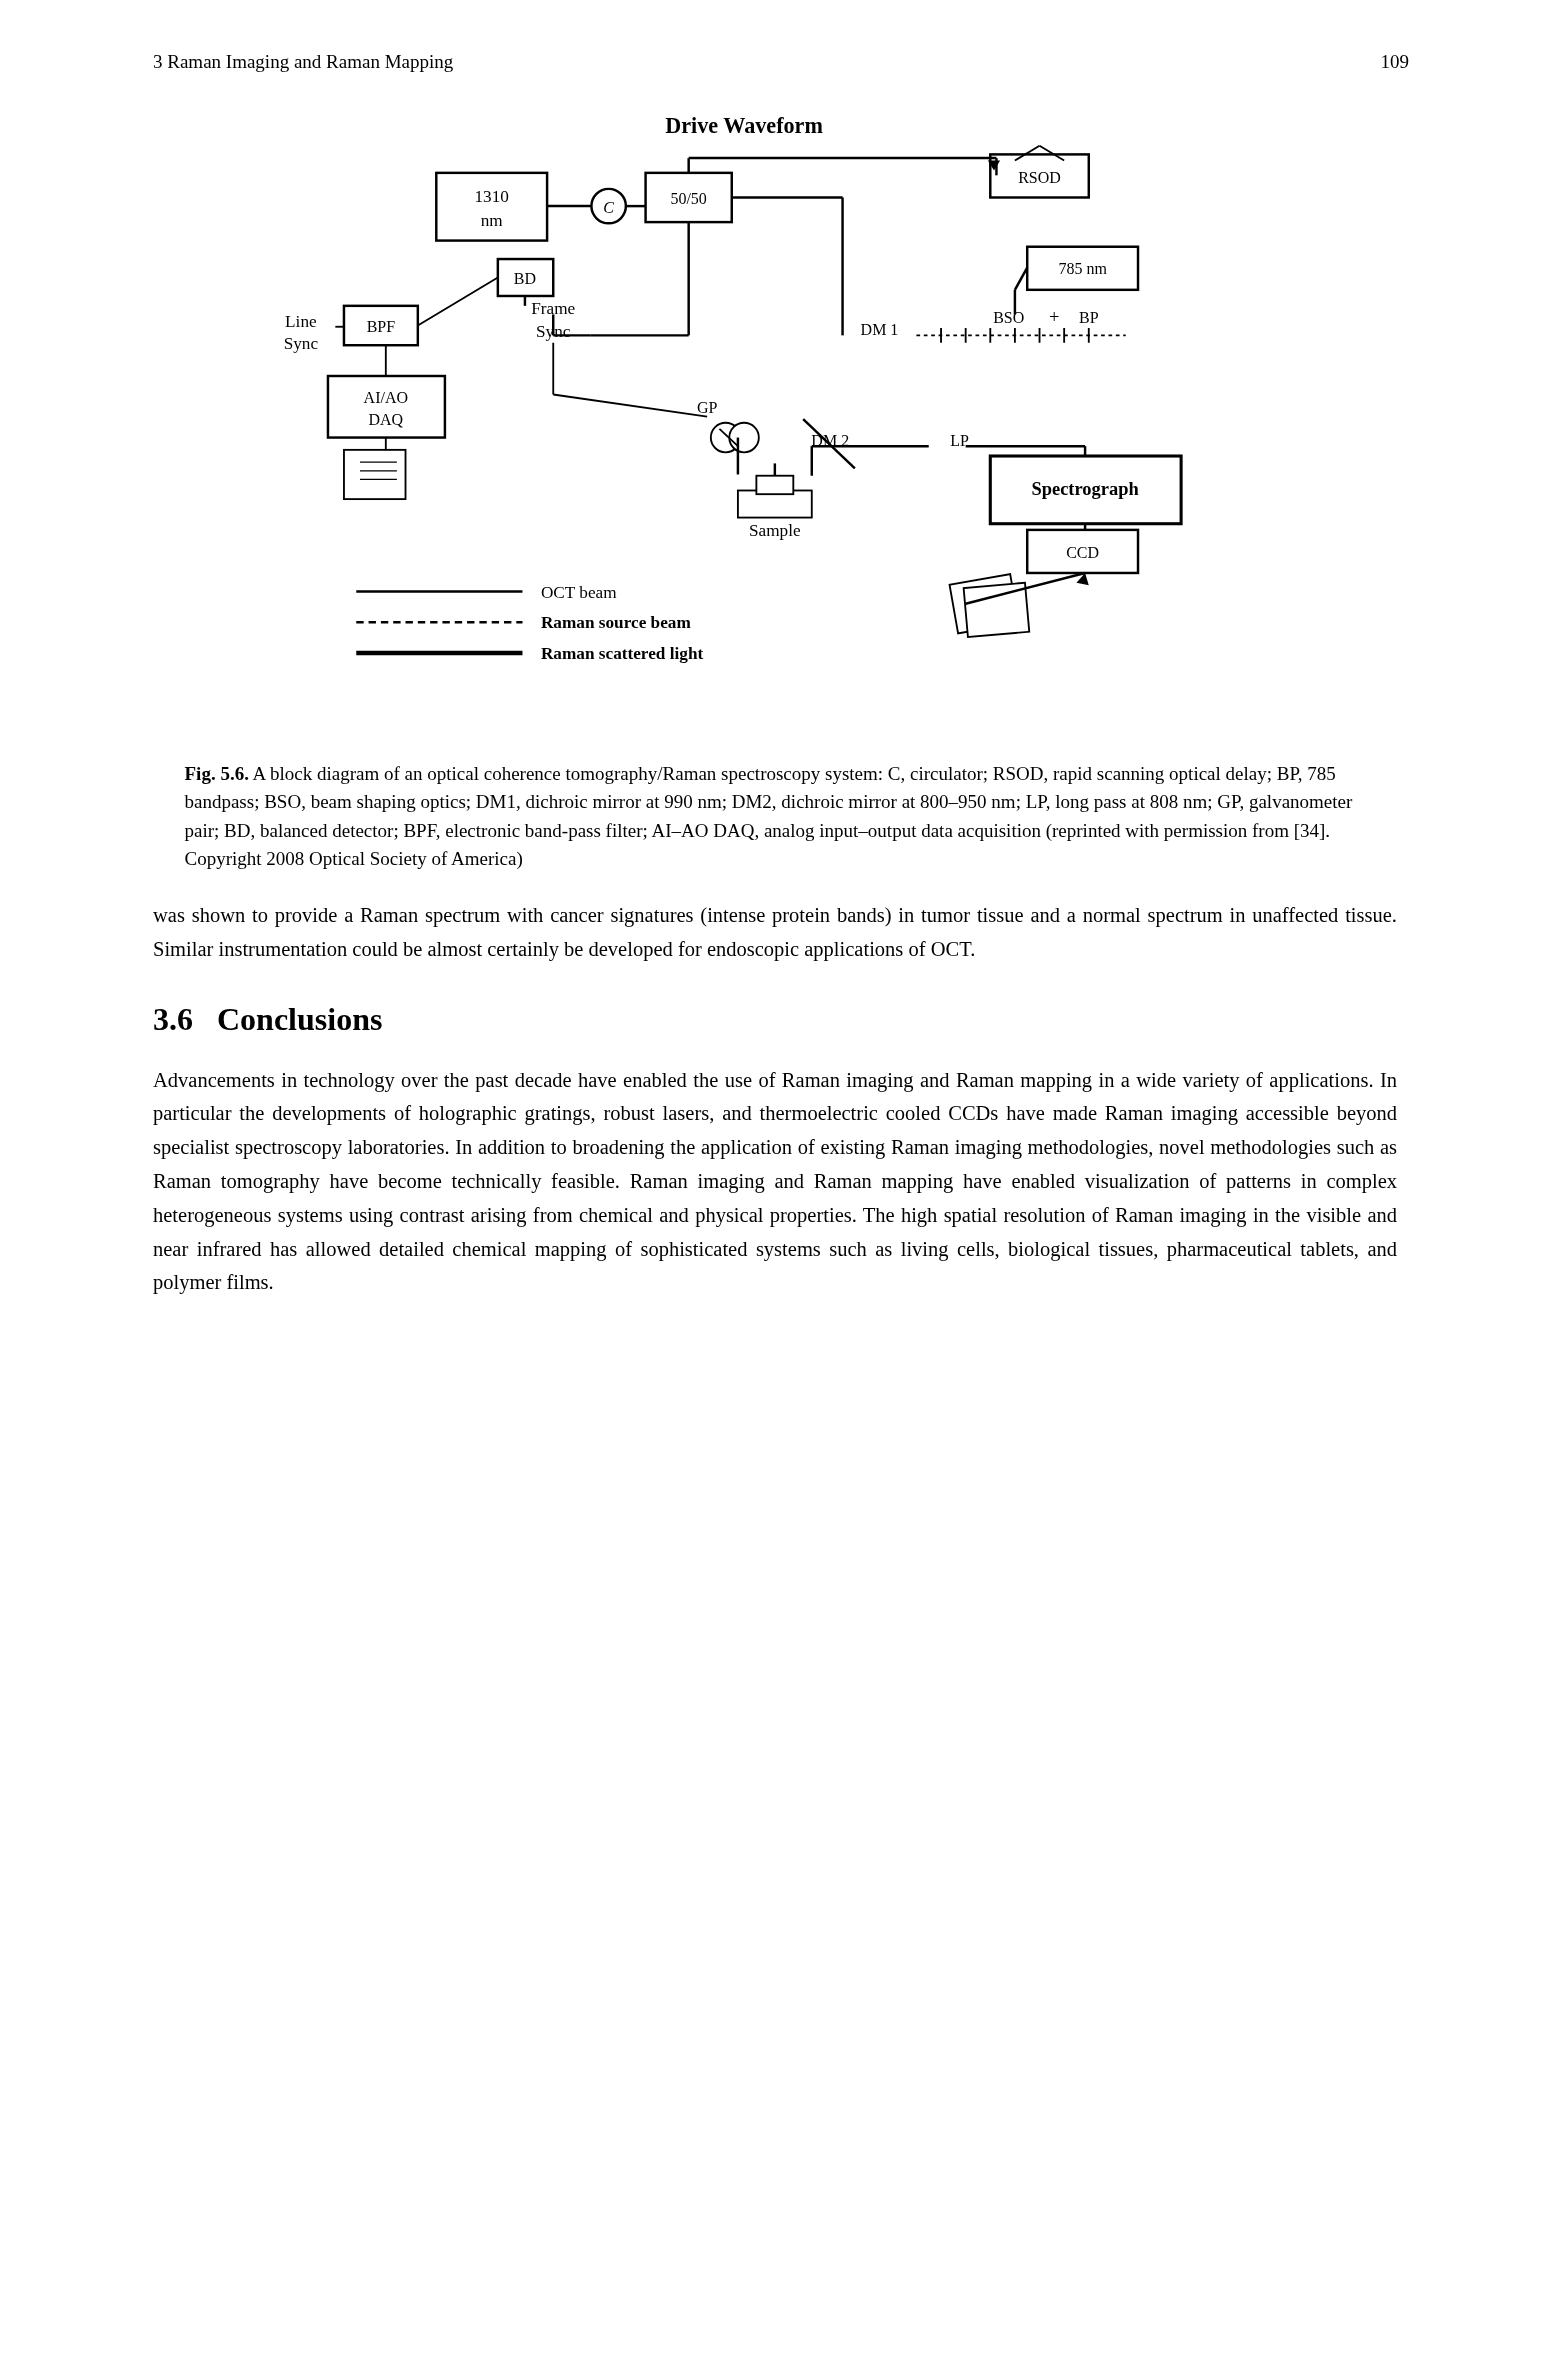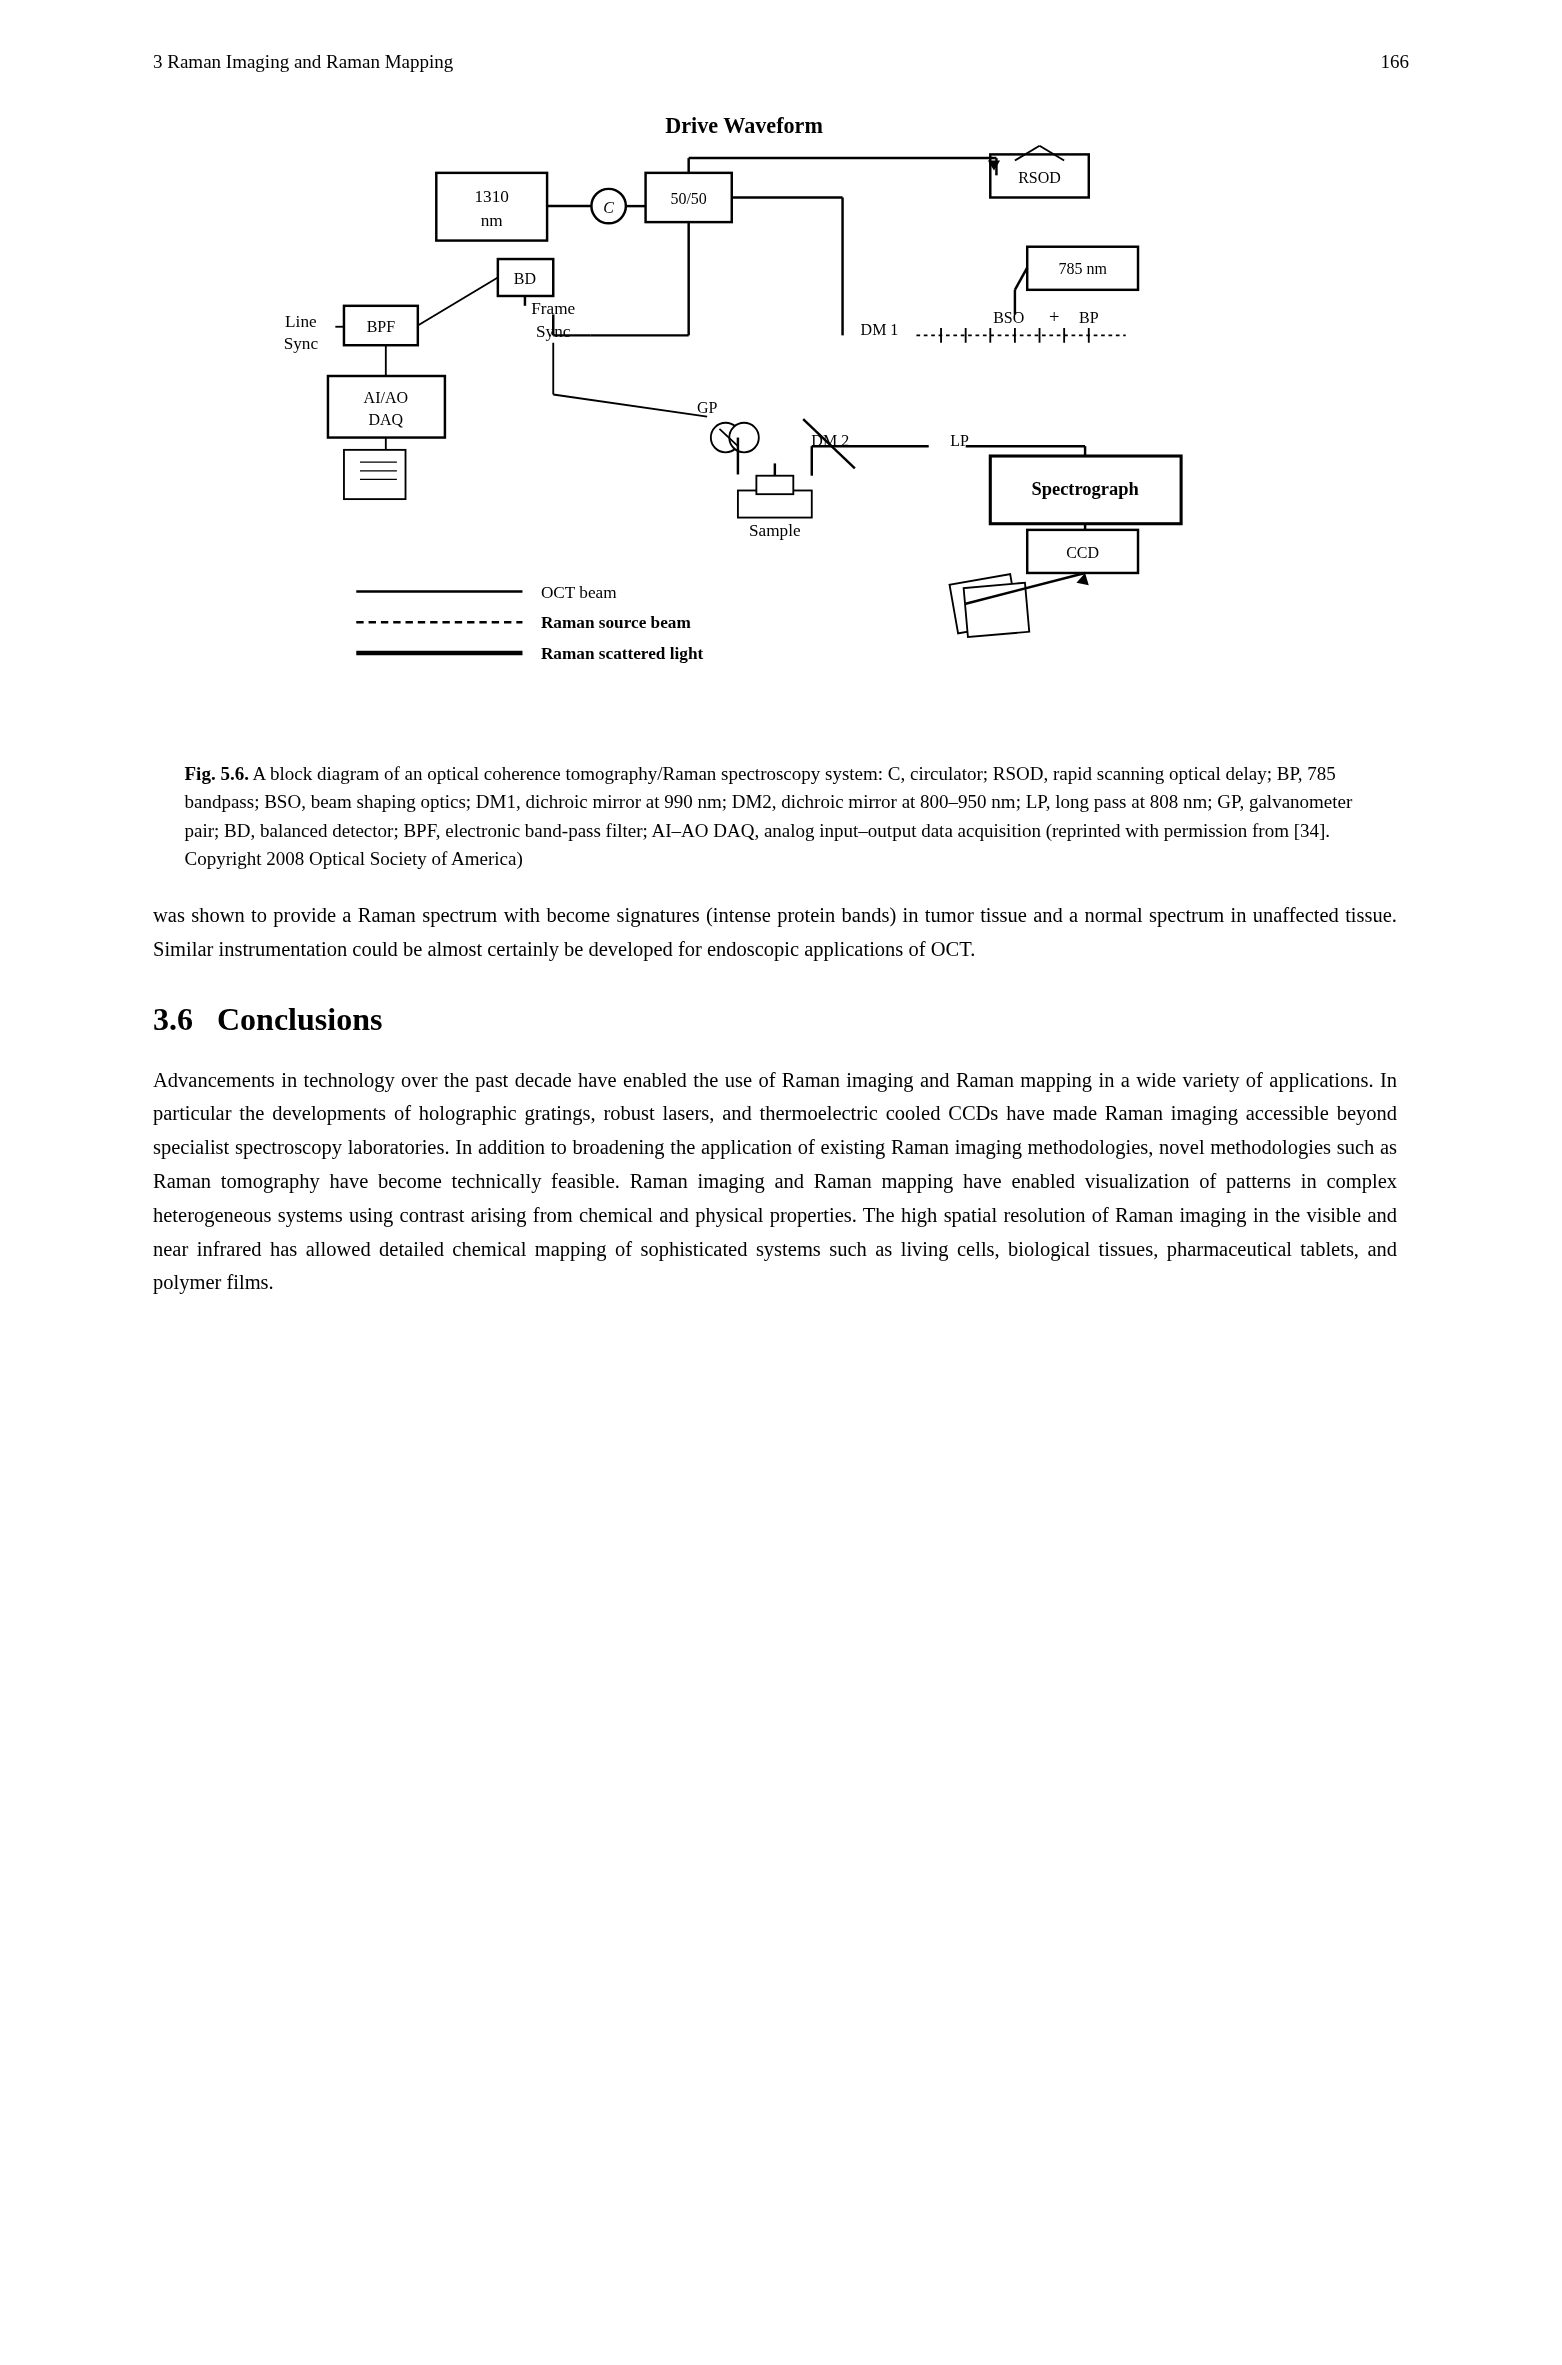--- a/index.html
+++ b/index.html
@@ -55,21 +55,21 @@
       font-weight: bold;
       margin-bottom: 25.6px;
       margin-top: 34px;
     }
   </style>
 </head>
 <body>
 
 <div class="page-header">
   <span>3  Raman Imaging and Raman Mapping</span>
-  <span>166</span>
+  <span>109</span>
 </div>
 
 <div class="figure-container">
   <div class="diagram-wrapper">
     
     <svg class="diagram-svg" viewBox="0 0 900 520" xmlns="http://www.w3.org/2000/svg">
 
       <text x="420" y="28" text-anchor="middle" font-family="Times New Roman, serif" font-size="18" font-weight="bold">Drive Waveform</text>
 
       <rect x="170" y="60" width="90" height="55" fill="white" stroke="black" stroke-width="2"></rect>
@@ -216,21 +216,21 @@
 
     </svg>
   </div>
 
   <div class="fig-caption">
     <span class="bold">Fig. 5.6.</span>
     <span>A block diagram of an optical coherence tomography/Raman spectroscopy system: C, circulator; RSOD, rapid scanning optical delay; BP, 785 bandpass; BSO, beam shaping optics; DM1, dichroic mirror at 990 nm; DM2, dichroic mirror at 800–950 nm; LP, long pass at 808 nm; GP, galvanometer pair; BD, balanced detector; BPF, electronic band-pass filter; AI–AO DAQ, analog input–output data acquisition (reprinted with permission from [34]. Copyright 2008 Optical Society of America)</span>
   </div>
 </div>
 
-<div class="body-text">was shown to provide a Raman spectrum with become signatures (intense protein bands) in tumor tissue and a normal spectrum in unaffected tissue. Similar instrumentation could be almost certainly be developed for endoscopic applications of OCT.</div>
+<div class="body-text">was shown to provide a Raman spectrum with cancer signatures (intense protein bands) in tumor tissue and a normal spectrum in unaffected tissue. Similar instrumentation could be almost certainly be developed for endoscopic applications of OCT.</div>
 
 <div class="section-heading">
   <span>3.6</span>
   &nbsp;
   <span>Conclusions</span>
 </div>
 
 <div class="body-text">Advancements in technology over the past decade have enabled the use of Raman imaging and Raman mapping in a wide variety of applications. In particular the developments of holographic gratings, robust lasers, and thermoelectric cooled CCDs have made Raman imaging accessible beyond specialist spectroscopy laboratories. In addition to broadening the application of existing Raman imaging methodologies, novel methodologies such as Raman tomography have become technically feasible. Raman imaging and Raman mapping have enabled visualization of patterns in complex heterogeneous systems using contrast arising from chemical and physical properties. The high spatial resolution of Raman imaging in the visible and near infrared has allowed detailed chemical mapping of sophisticated systems such as living cells, biological tissues, pharmaceutical tablets, and polymer films.</div>
 
 

